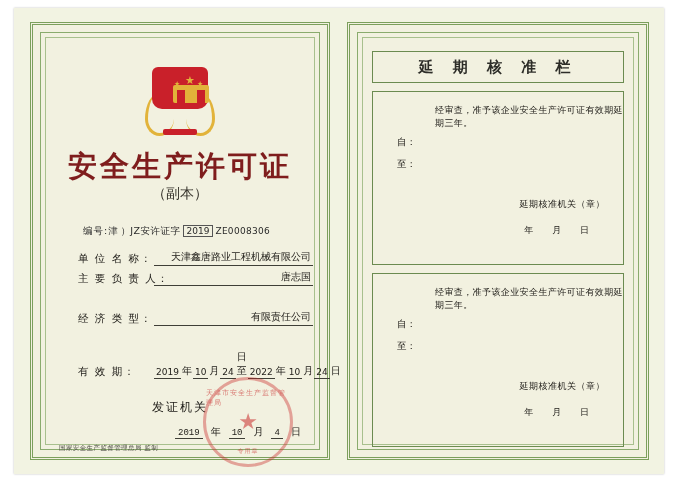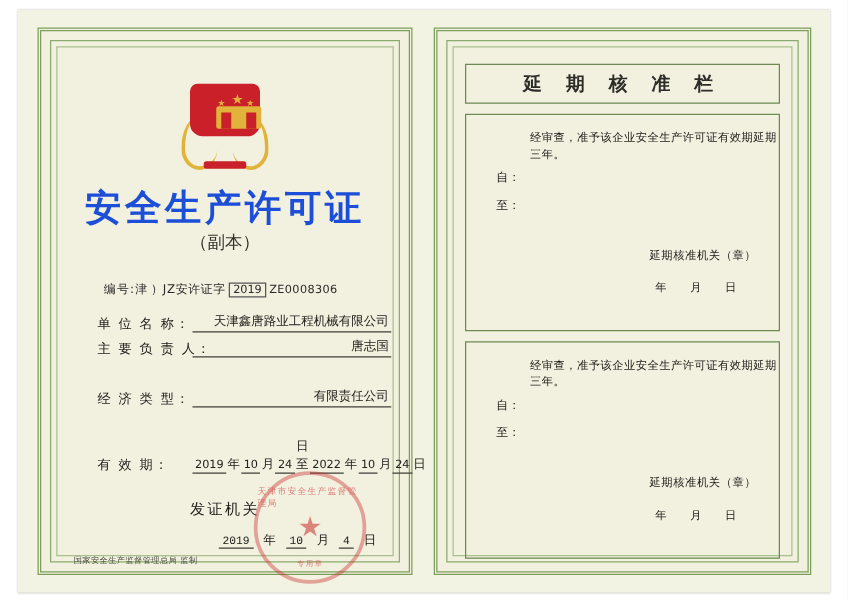--- a/index.html
+++ b/index.html
@@ -135,21 +135,21 @@
   
   #main-title {
     position: absolute;
     left: 0;
     right: 0;
     top: 122px;
     text-align: center;
     font-family: "DejaVu Sans", sans-serif;
     font-size: 29px;
     font-weight: bold;
-    color: #1d4ed8;
+    color: #7f1d1d;
     letter-spacing: 3px;
   }
   #sub-title {
     position: absolute;
     left: 0;
     right: 0;
     top: 160px;
     text-align: center;
     font-family: Liberation Sans, sans-serif;
     font-size: 14px;
@@ -325,21 +325,21 @@
   .renewal-block {
     position: absolute;
     left: 22px;
     right: 22px;
     border: 1px solid #6b8b50;
   }
   #renewal-1 { top: 66px; height: 172px; }
   #renewal-2 { top: 248px; height: 172px; }
   .renewal-text {
     position: absolute;
-    left: 5px;
+    left: 16px;
     top: 12px;
     font-family: Liberation Sans, sans-serif;
     font-size: 9px;
     color: #23211c;
     letter-spacing: 0.4px;
     padding-left: 46px;
   }
   .renewal-from {
     position: absolute;
     left: 24px;

